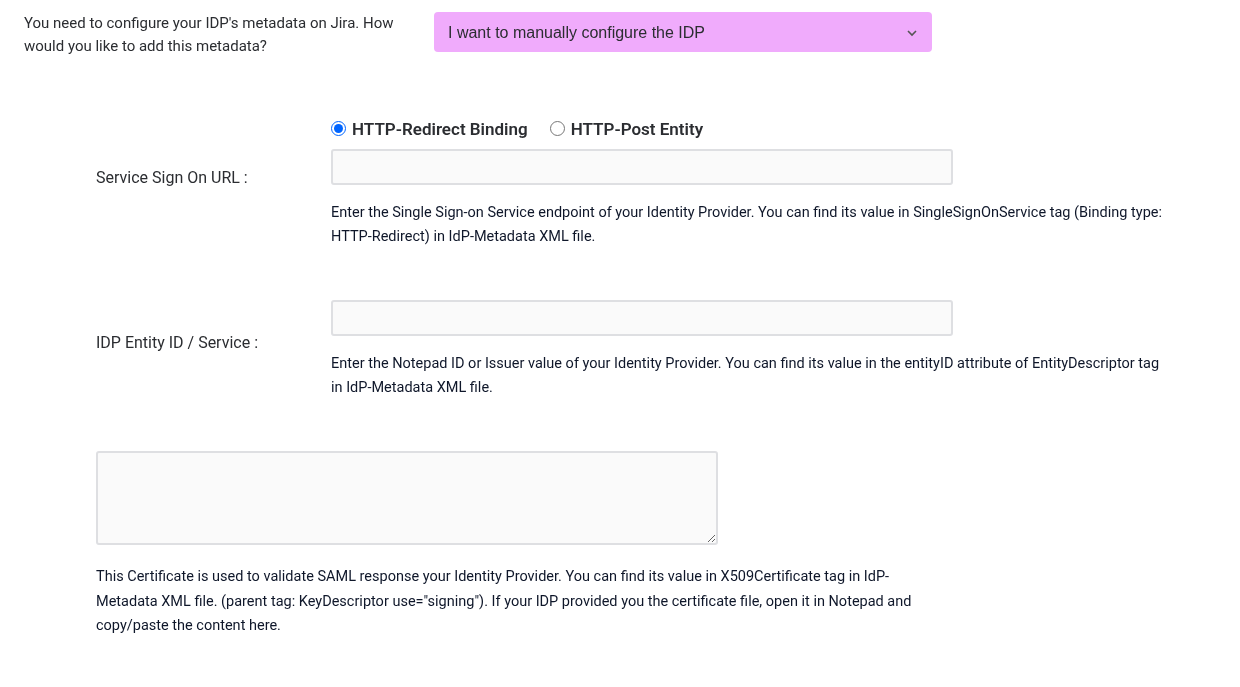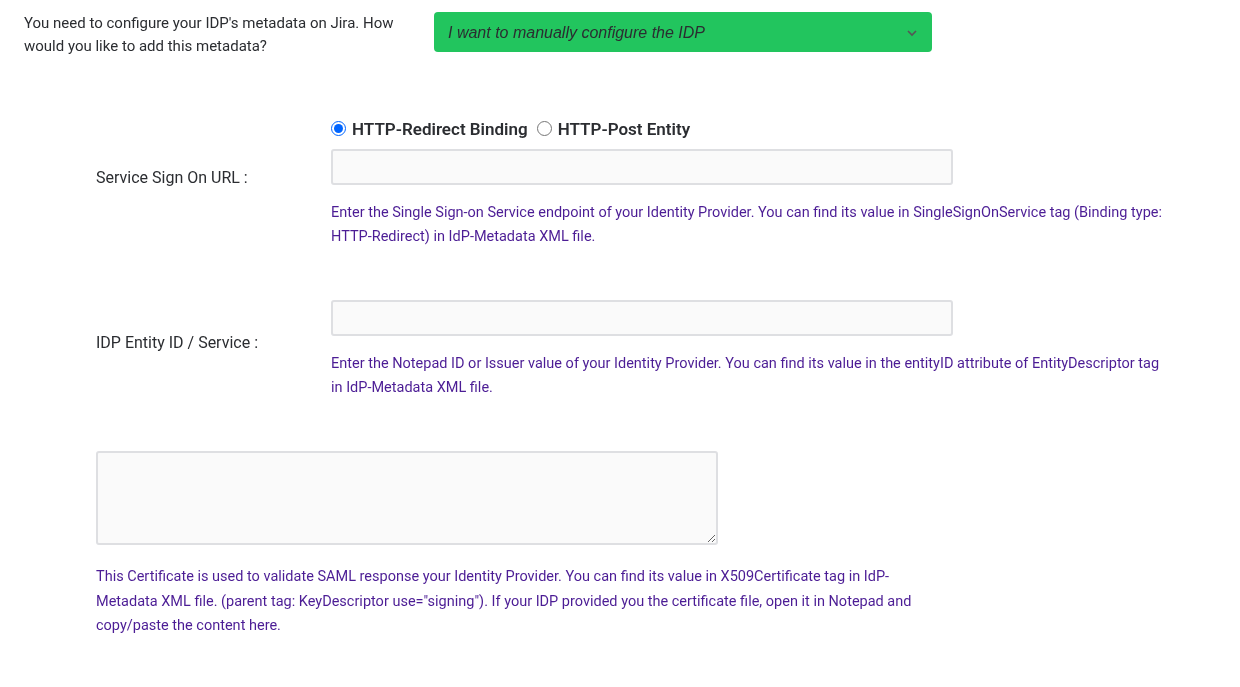--- a/index.html
+++ b/index.html
@@ -28,29 +28,28 @@
       max-width: 370px;
       flex-shrink: 0;
     }
     .select-wrap {
       position: relative;
       flex: 0 0 498px;
     }
     .select {
       width: 100%;
       height: 40px;
-      background: #22c55e;
+      background: #f0abfc;
       border: none;
       border-radius: 4px;
       padding: 0 14px;
       font-size: 16px;
       color: #2b2d31;
       appearance: none;
       cursor: pointer;
-      font-style: italic;
     }
     .select-caret {
       position: absolute;
       right: 14px;
       top: 12px;
       pointer-events: none;
       color: #555;
     }
     .form-section {
       padding-left: 72px;
@@ -69,21 +68,21 @@
     }
     .field-label.sso { padding-top: 48px; }
     .field-label.entity { padding-top: 32px; }
     .field-label.cert { padding-top: 88px; }
     .field-body {
       flex: 1;
       max-width: 850px;
     }
     .radios {
       display: flex;
-      gap: 9px;
+      gap: 22px;
       align-items: center;
       margin-bottom: 10px;
       font-size: 17px;
       font-weight: 600;
       color: #2b2d31;
     }
     .radio-item {
       display: flex;
       align-items: center;
       gap: 6px;
@@ -115,21 +114,21 @@
       padding: 6px 8px;
       font-size: 14px;
       resize: both;
       color: #333;
       font-family: inherit;
     }
     .hint {
       margin-top: 16px;
       font-size: 14.5px;
       line-height: 1.7;
-      color: #4c1d95;
+      color: #0f172a;
       max-width: 840px;
     }
   </style>
 </head>
 <body>
 
 <div class="top-row">
   <div class="prompt-text">You need to configure your IDP's metadata on Jira. How would you like to add this metadata?</div>
   <div class="select-wrap">
     <select class="select">

